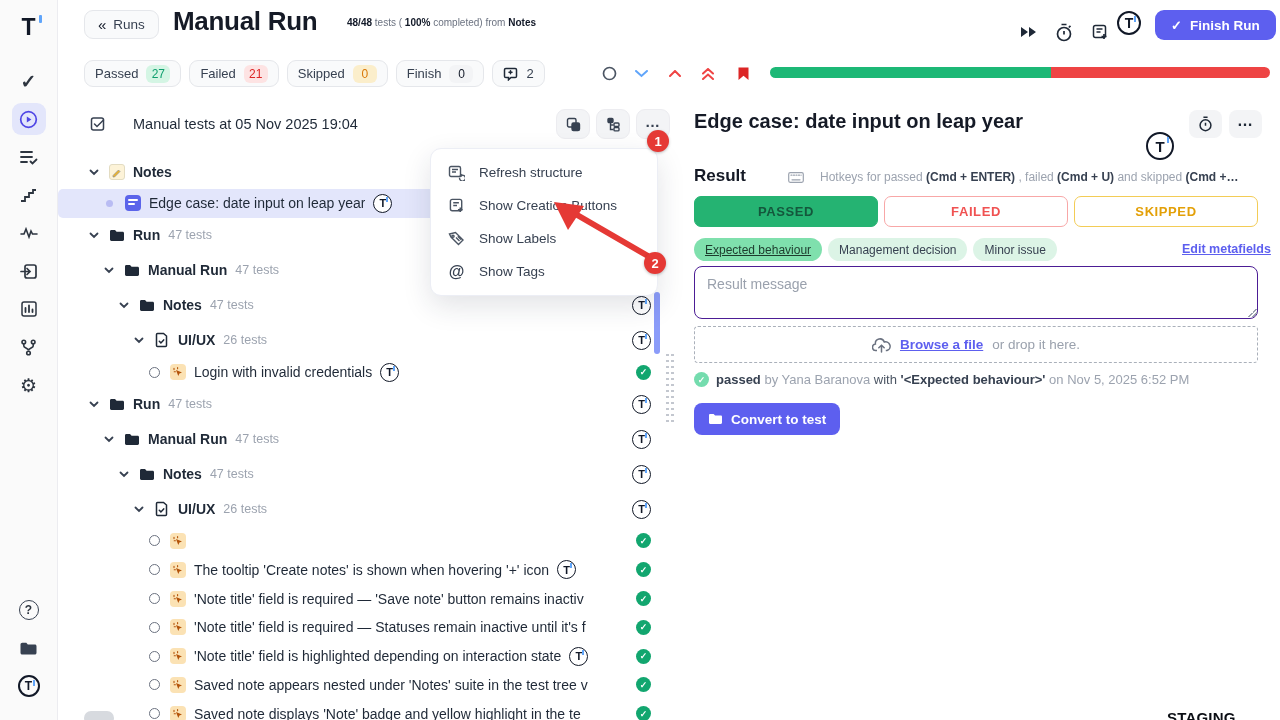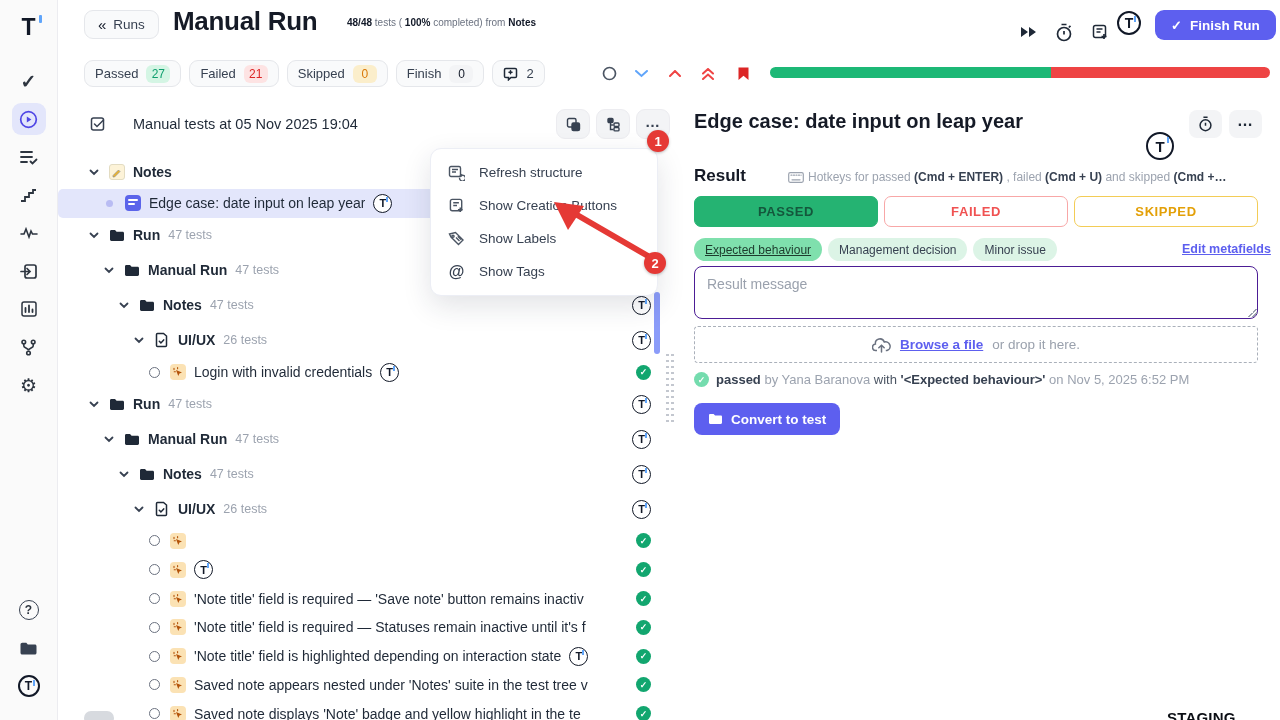--- a/index.html
+++ b/index.html
@@ -85,21 +85,21 @@
   .ann-badge { width:22px; height:22px; border-radius:50%; background:#e53935; color:#fff; font-size:13px; font-weight:bold; display:flex; align-items:center; justify-content:center; z-index:30; box-shadow:0 1px 3px rgba(0,0,0,.25); }
   #ann1 { left:647px; top:130px; }
   #ann2 { left:644px; top:252px; }
   #ann-arrow { left:540px; top:190px; z-index:29; }
 
   
   #detail-title { left:694px; top:110px; font-size:20px; font-weight:bold; color:#151a26; }
   #dt-tlogo { left:1146px; top:108px; width:28px; height:28px; border-width:2px; font-size:15px; }
   .dt-btn { top:110px; width:33px; height:28px; background:#f3f4f6; border-radius:8px; display:flex; align-items:center; justify-content:center; cursor:pointer; color:#1f2937; }
   #result-label { left:694px; top:166px; font-size:17px; font-weight:bold; color:#151a26; }
-  #hotkeys { left:788px; top:170px; width:470px; font-size:12px; color:#9ca3af; white-space:nowrap; overflow:hidden; display:flex; align-items:center; gap:4px; }
+  #hotkeys { left:788px; top:170px; width:470px; font-size:12px; color:#9ca3af; white-space:nowrap; overflow:hidden; display:flex; align-items:center; gap:16px; }
   #hotkeys b { color:#374151; }
   #status-btns { left:694px; top:196px; width:564px; display:flex; gap:6px; }
   .st-btn { flex:1; height:31px; border-radius:7px; font-size:13px; font-weight:bold; letter-spacing:.6px; display:flex; align-items:center; justify-content:center; cursor:pointer; }
   .st-passed { background:#25b372; color:#14573c; border:1px solid #25b372; }
   .st-failed { background:#fff; color:#f05252; border:1.5px solid #f8a7a7; }
   .st-skipped { background:#fff; color:#e3a008; border:1.5px solid #f3cc56; }
   #tags { left:694px; top:238px; display:flex; gap:6px; }
   .tag { height:23px; border-radius:12px; padding:0 11px; font-size:12px; display:flex; align-items:center; cursor:pointer; }
   .tag.sel { background:#7fe0ad; color:#1d3b2d;text-decoration:underline; }
   .tag.norm { background:#dcf4e6; color:#374151; }
@@ -499,20 +499,21 @@
       <span>
         <span class="ico16">
           <span class="test-ic">
             <svg width="16" height="16" viewBox="0 0 16 16" style="position:absolute;left:0;top:0">
               <path d="M6 6l6 2.4-2.6 1L8.3 12z" fill="#b45309"></path>
               <path d="M4 4.2v1.4M4.2 7.8h1.2M7.6 3.6v1.2" stroke="#b45309" stroke-width="1.1" stroke-linecap="round"></path>
             </svg>
           </span>
         </span>
       </span>
+      <span class="lbl">The tooltip 'Create notes' is shown when hovering '+' icon</span>
       <span class="tl-sm">T<i></i></span>
       <span class="gcheck right-ic">✓</span>
     </div>
     <div class="trow test" style="padding-left: 90px;">
       <span class="circ-lead"></span>
       <span>
         <span class="ico16">
           <span class="test-ic">
             <svg width="16" height="16" viewBox="0 0 16 16" style="position:absolute;left:0;top:0">
               <path d="M6 6l6 2.4-2.6 1L8.3 12z" fill="#b45309"></path>

